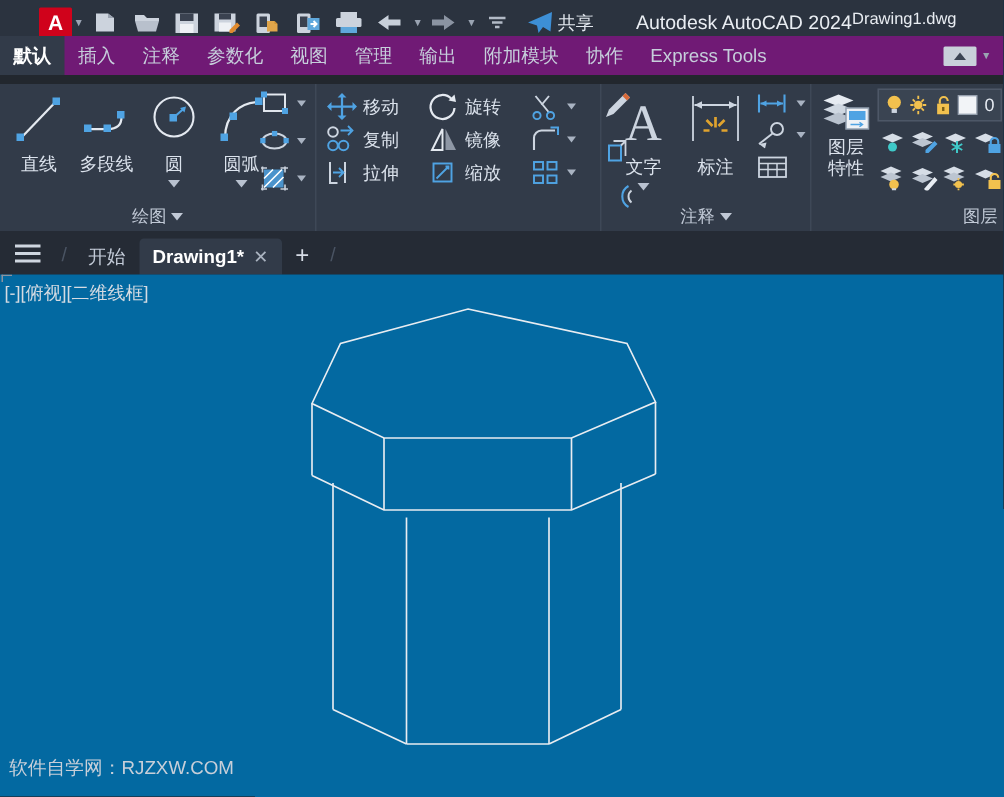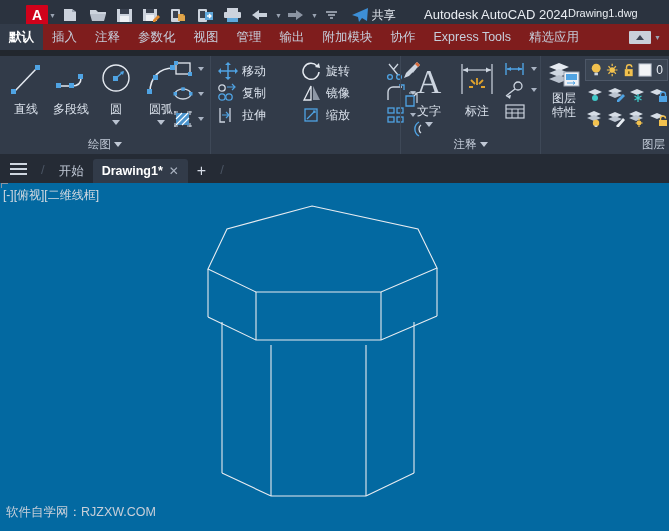--- a/index.html
+++ b/index.html
@@ -40,21 +40,21 @@
     color: #e9edf2; font-size: 13px; white-space: nowrap;
   }
   .title-doc {
     position: absolute; left: 568px; top: 7px;
     color: #e9edf2; font-size: 11px; white-space: nowrap;
   }
 
   
   .ribbon-tabs {
     position: absolute; left: 0; top: 24px; width: 669px; height: 26px;
-    background: #7f1d1d;
+    background: #701a75;
     display: flex; align-items: stretch;
   }
   .rtab {
     display: flex; align-items: center; padding: 0 9px;
     color: #c6cedb; font-size: 12.5px; white-space: nowrap;
   }
   .rtab.active { background: #323b49; color: #ffffff; font-weight: bold; }
   .rtab-spacer { flex: 1; }
   .panel-toggle {
     display: flex; align-items: center; gap: 2px;
@@ -107,21 +107,21 @@
   .p-draw { width: 210px; }
   .draw-big-row { position: absolute; left: 4px; top: 4px; display: flex; gap: 1px; text-align: center; }
   .draw-side { position: absolute; left: 172px; top: 3px;
     display: flex; flex-direction: column; gap: 5px; }
   .draw-side-item { display: flex; align-items: center; gap: 4px; }
 
   
   .p-modify { width: 190px; }
   .mod-grid {
     position: absolute; left: 6px; top: 5px;
-    display: grid; grid-template-columns: 68px 68px 42px; gap: 2px 16px;
+    display: grid; grid-template-columns: 68px 68px 42px; gap: 2px 0;
     align-items: center;
   }
   .mod-extra { position: absolute; left: 190px; top: 5px;
     display: flex; flex-direction: column; gap: 5px; align-items: center; }
 
   
   .p-annot { width: 140px; }
   .annot-wrap { position: absolute; left: 6px; top: 4px; display: flex; gap: 4px; }
   .annot-side { display: flex; flex-direction: column; gap: 3px; }
 
@@ -305,23 +305,20 @@
         <span>输出</span>
       </div>
     <div class="rtab">
         <span>附加模块</span>
       </div>
     <div class="rtab">
         <span>协作</span>
       </div>
     <div class="rtab">
         <span>Express Tools</span>
-      </div>
-    <div class="rtab">
-        <span>精选应用</span>
       </div>
     <div class="rtab-spacer"></div>
     <div class="panel-toggle">
       <span class="pt-box">
           <span class="tri"></span>
         </span>
       <span class="caret">▼</span>
     </div>
   </div>
 

